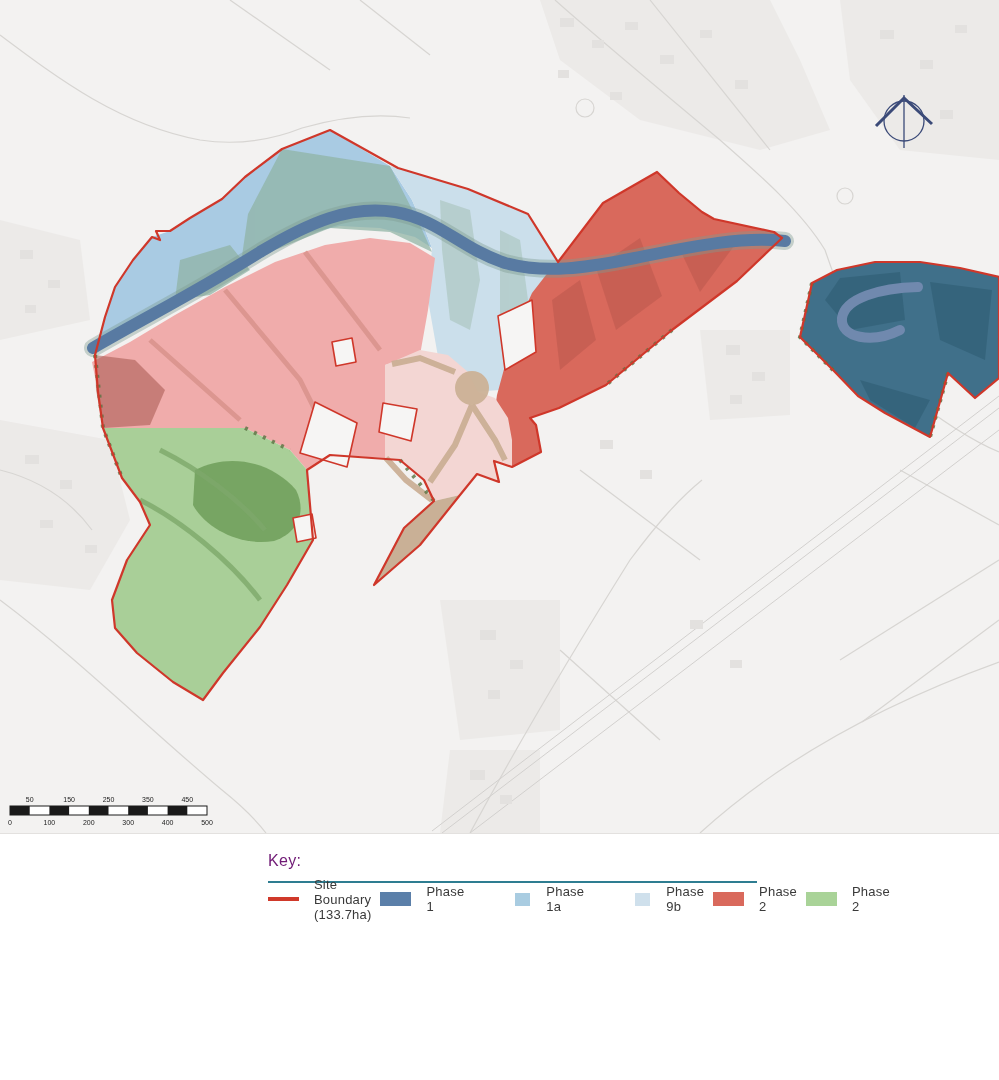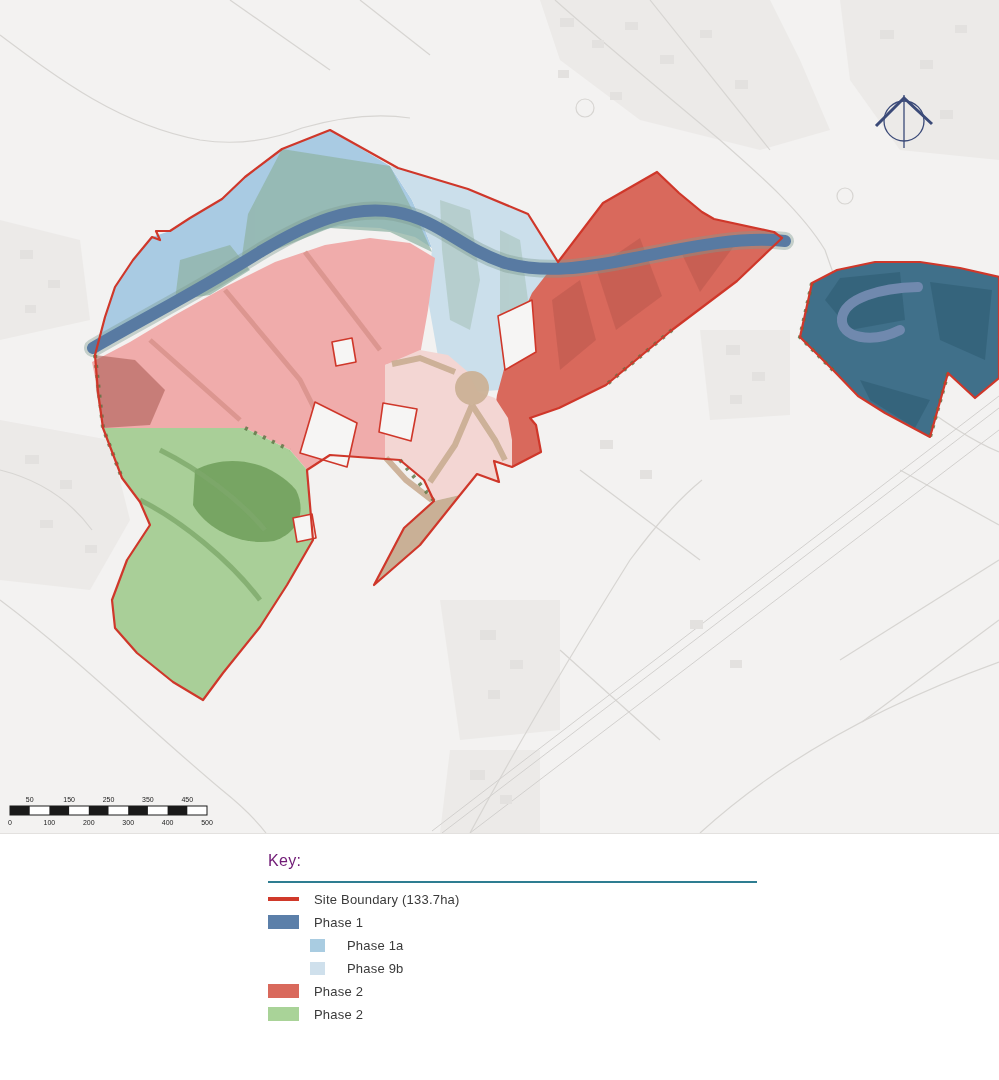--- a/index.html
+++ b/index.html
@@ -4,29 +4,29 @@
 <style>
   html,body{margin:0;padding:0;background:#fff;}
   .canvas{position:relative;width:999px;height:1080px;background:#fff;overflow:hidden;
           font-family:"Liberation Sans",sans-serif;}
   .map-area{position:absolute;left:0;top:0;width:999px;height:833px;background:#f3f2f1;
             border-bottom:1px solid #e3e1df;}
   .map-area svg{display:block;}
   .key{position:absolute;left:268px;top:852px;width:489px;}
   .key-title{font-size:16px;color:#701a75;letter-spacing:.3px;}
   .key-rule{margin-top:11px;border:none;border-top:2px solid #2e7d91;width:489px;height:0;}
-  .key-rows{margin-top:9px;display:flex;flex-direction:column;gap:9px;}
+  .key-rows{margin-top:9px;display:flex;flex-direction:row;gap:9px;}
   .key-row{display:flex;align-items:center;height:14px;}
   .sw{flex:0 0 auto;}
   .sw-main{width:31px;height:14px;}
   .sw-line{width:31px;height:4px;margin:5px 0;}
   .sw-sub{width:15px;height:13px;margin-left:42px;}
   .key-label{font-size:13px;color:#3a3a3a;letter-spacing:.2px;}
   .key-row .key-label{margin-left:15px;}
-  .key-row.sub .key-label{margin-left:22px;}
+  .key-row.sub .key-label{margin-left:16px;}
   text{font-family:"Liberation Sans",sans-serif;}
 </style>
 </head>
 <body>
 
 <div class="canvas">
 
   <div class="map-area">
     <svg width="999" height="833" viewBox="0 0 999 833">
 

